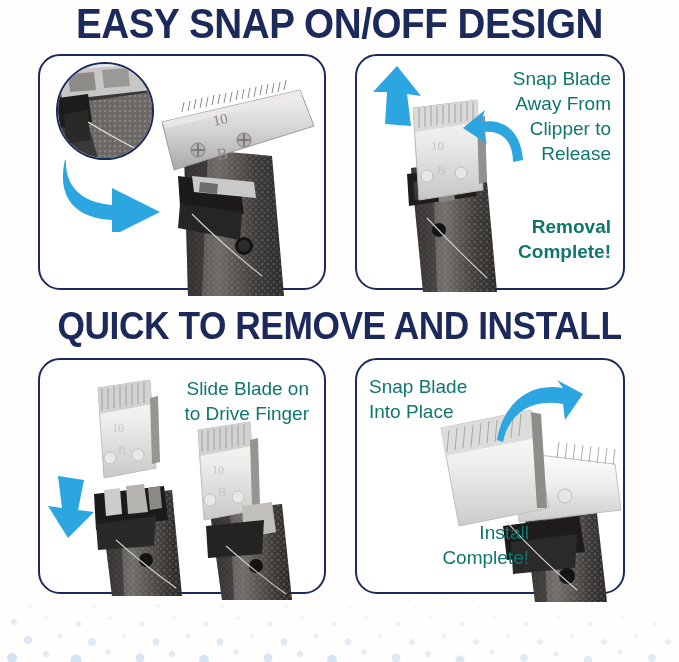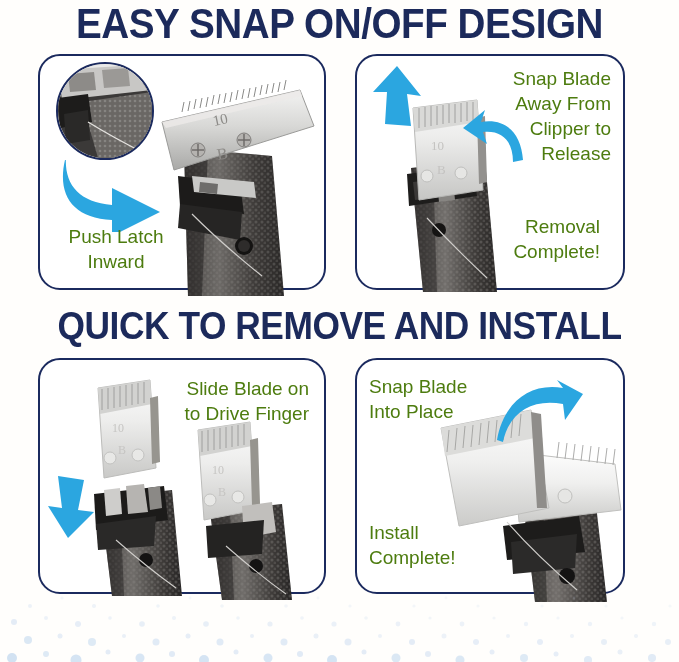--- a/index.html
+++ b/index.html
@@ -56,40 +56,40 @@
   }
 
   #panel-1 { left: 38px;  top: 54px;  width: 288px; height: 236px; }
   #panel-2 { left: 355px; top: 54px;  width: 270px; height: 236px; }
   #panel-3 { left: 38px;  top: 358px; width: 288px; height: 236px; }
   #panel-4 { left: 355px; top: 358px; width: 270px; height: 236px; }
 
   
   .caption {
     position: absolute;
-    color: #4d7c0f;
+    color: #0f766e;
     font-family: "Liberation Sans", sans-serif;
     font-size: 19px;
     line-height: 25px;
     white-space: pre-line;
   }
   .caption.c-center { text-align: center; }
   .caption.c-right  { text-align: right; }
   .caption.c-left   { text-align: left; }
 
   
   #cap-p1 { left: 6px;  top: 168px; width: 140px; }
   
   #cap-p2a { right: 12px; top: 10px;  width: 180px; }
-  #cap-p2b { right: 23px; top: 158px; width: 180px; }
+  #cap-p2b { right: 12px; top: 158px; width: 180px; font-weight: bold; }
   
   #cap-p3 { right: 15px; top: 16px; width: 170px; }
   
   #cap-p4a { left: 12px; top: 14px;  width: 160px; }
-  #cap-p4b { left: 12px; top: 160px; width: 160px; }
+  #cap-p4b { left: 12px; top: 160px; width: 160px; text-align: right; }
 
   
   .arrow {
     position: absolute;
     line-height: 0;
   }
 
   
   .inset-circle {
     position: absolute;
@@ -217,22 +217,20 @@
         <path d="M30 58 Q56 74 88 90" stroke="#e3e1de" stroke-width="1.3" fill="none"></path>
       </svg>
     </div>
 
     <div class="arrow" style="left:16px; top:104px; width:108px; height:72px;">
       <svg width="108" height="72" viewBox="0 0 108 72" xmlns="http://www.w3.org/2000/svg">
         <path d="M10 6 C8 34 22 52 56 55 L56 38 L104 62 L56 86 L56 70 C14 68 0 42 10 6 Z" fill="#2ba6e0" transform="translate(0,-10)"></path>
       </svg>
     </div>
 
-    <div class="caption c-center" id="cap-p1">Push Latch
-Inward</div>
   </div>
 </div>
 
 <div class="panel" id="panel-2">
   <div class="panel-inner">
 
     <div class="clipper" style="left:20px; top:22px; width:190px; height:214px;">
       <svg width="190" height="214" viewBox="0 0 190 214" xmlns="http://www.w3.org/2000/svg">
         <defs>
           <linearGradient id="bodyG2" x1="0" y1="0" x2="1" y2="0">

